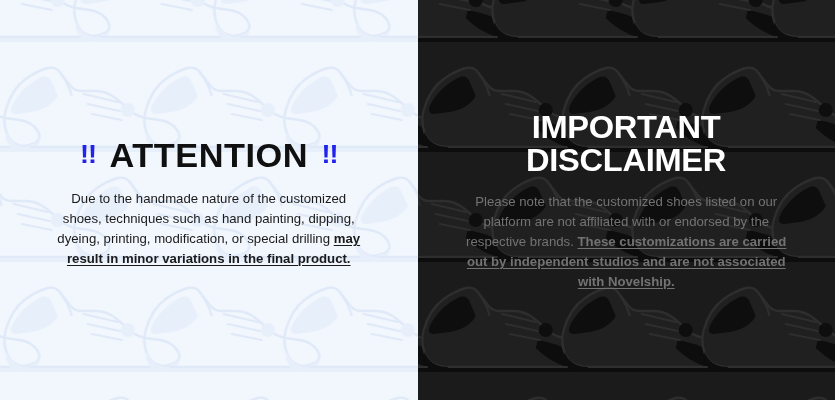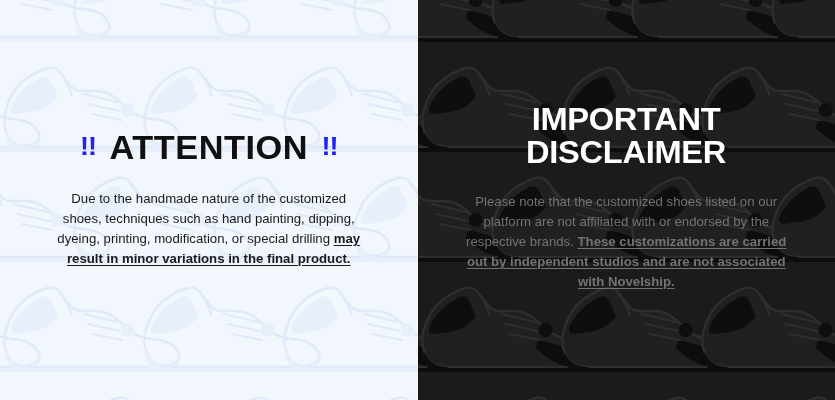--- a/index.html
+++ b/index.html
@@ -94,21 +94,21 @@
     color: #ffffff;
     line-height: 1.04;
     letter-spacing: -0.3px;
     transform: scaleX(1.02);
     margin-bottom: 14px;
   }
   .heading--disclaimer .line { display: block; }
 
   
   .body-copy {
-    margin: 8px;
+    margin: 0;
     font-size: 13.2px;
     line-height: 1.52;
     font-weight: 400;
     max-width: 320px;
   }
   .body-copy--light { color: #1a1a1a; max-width: 313px; }
   .body-copy--dark  { color: #737373; max-width: 322px; }
 
   .emph {
     font-weight: 700;

